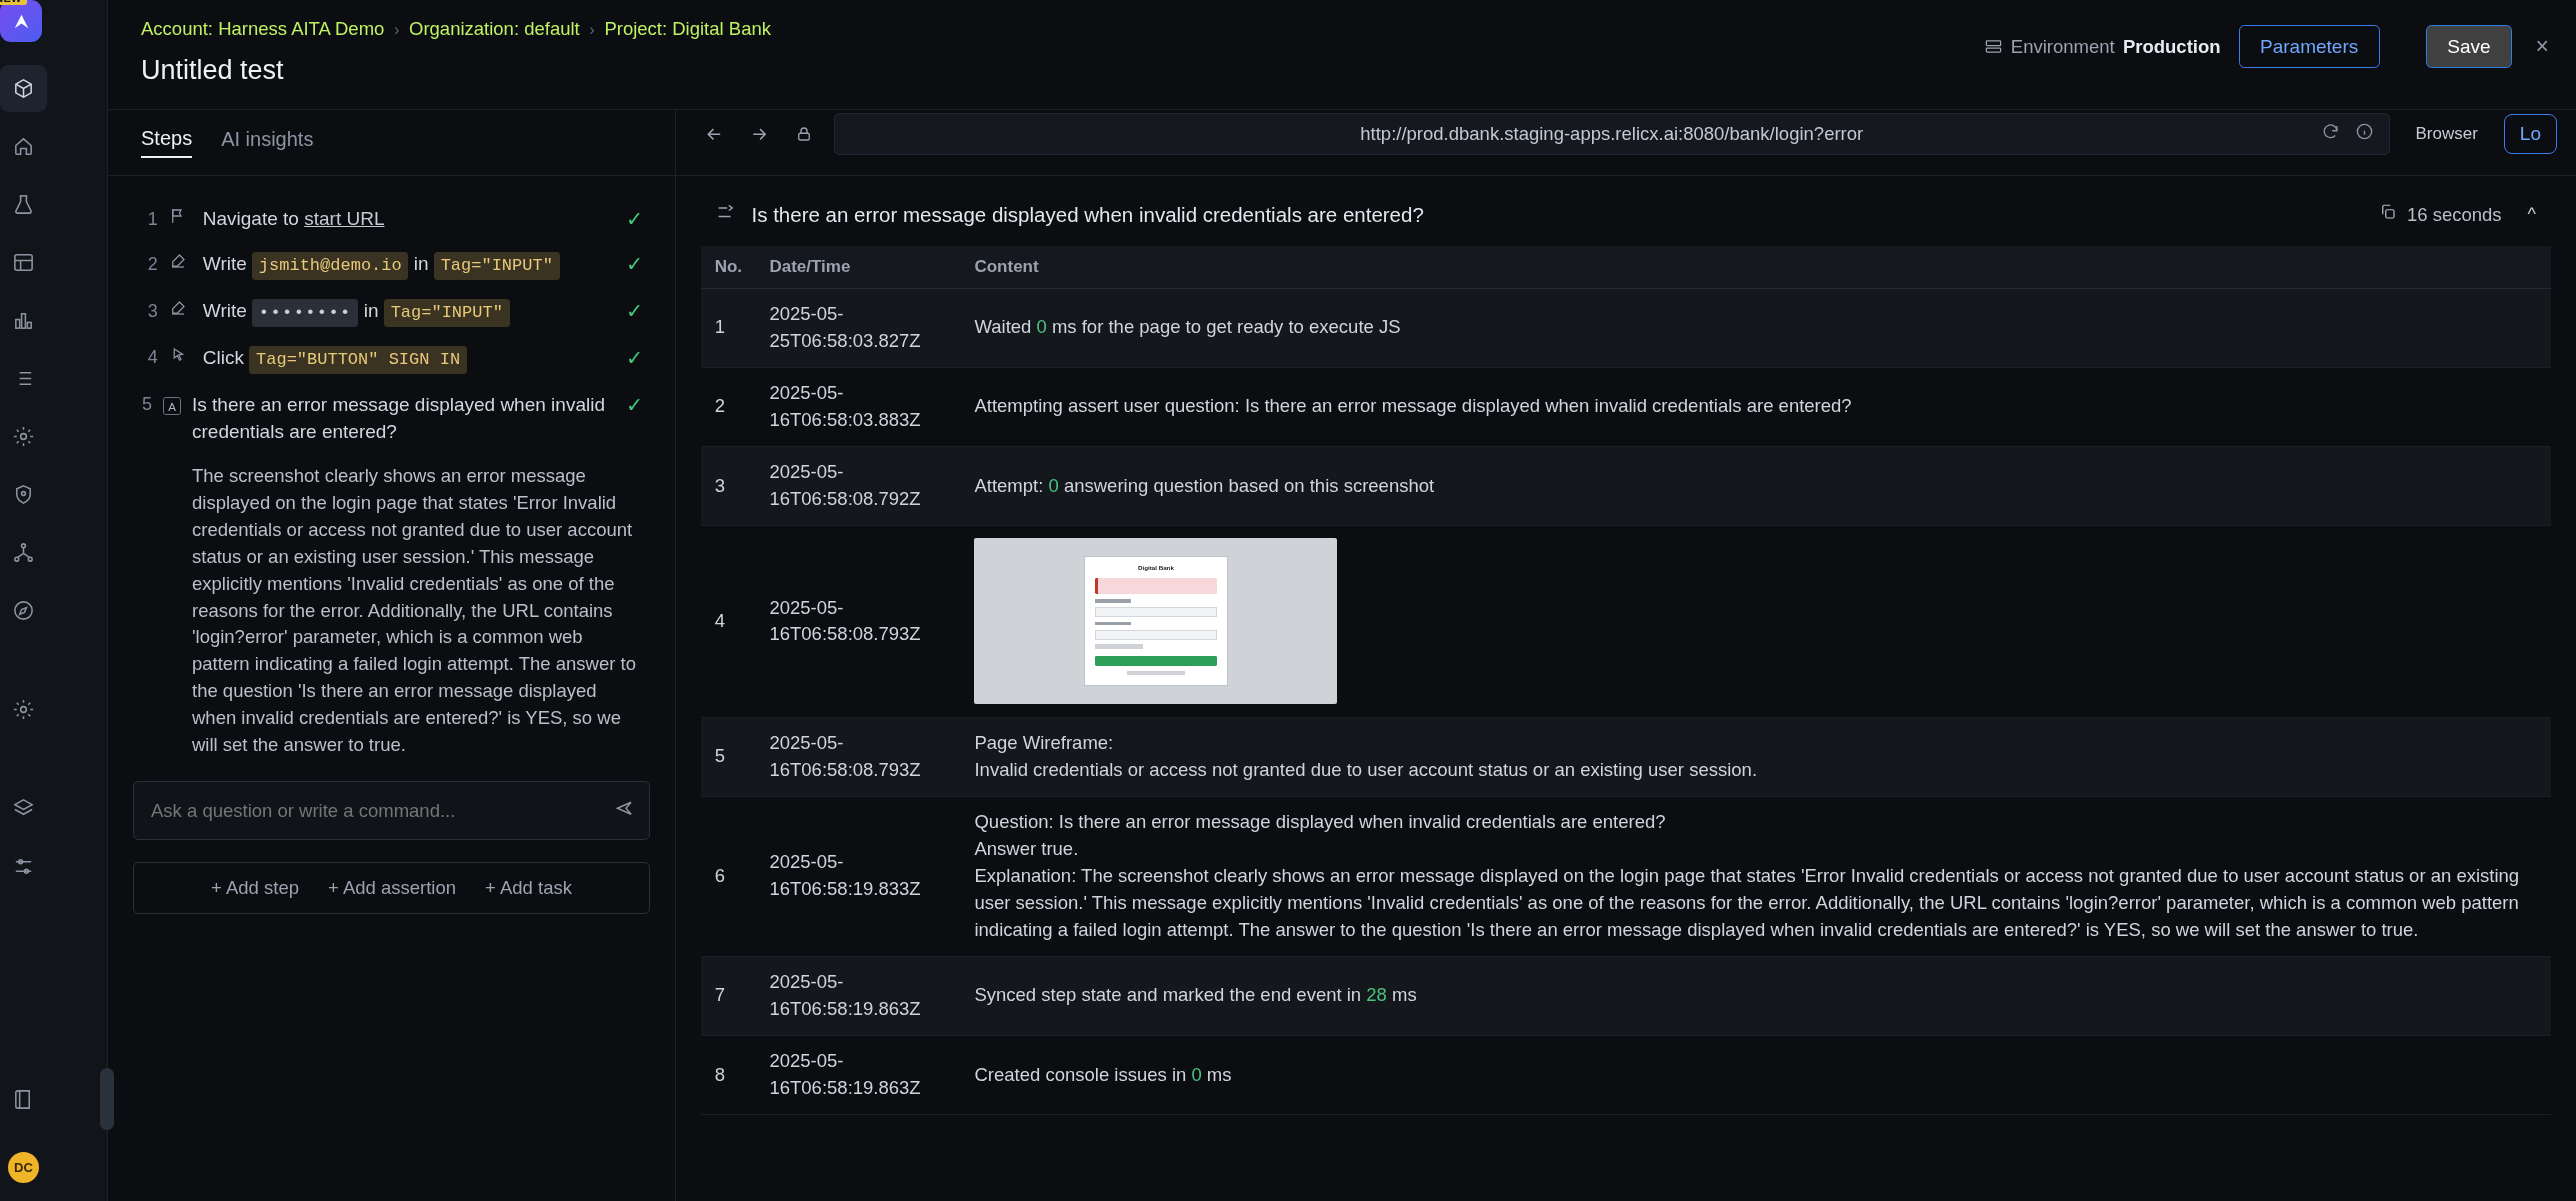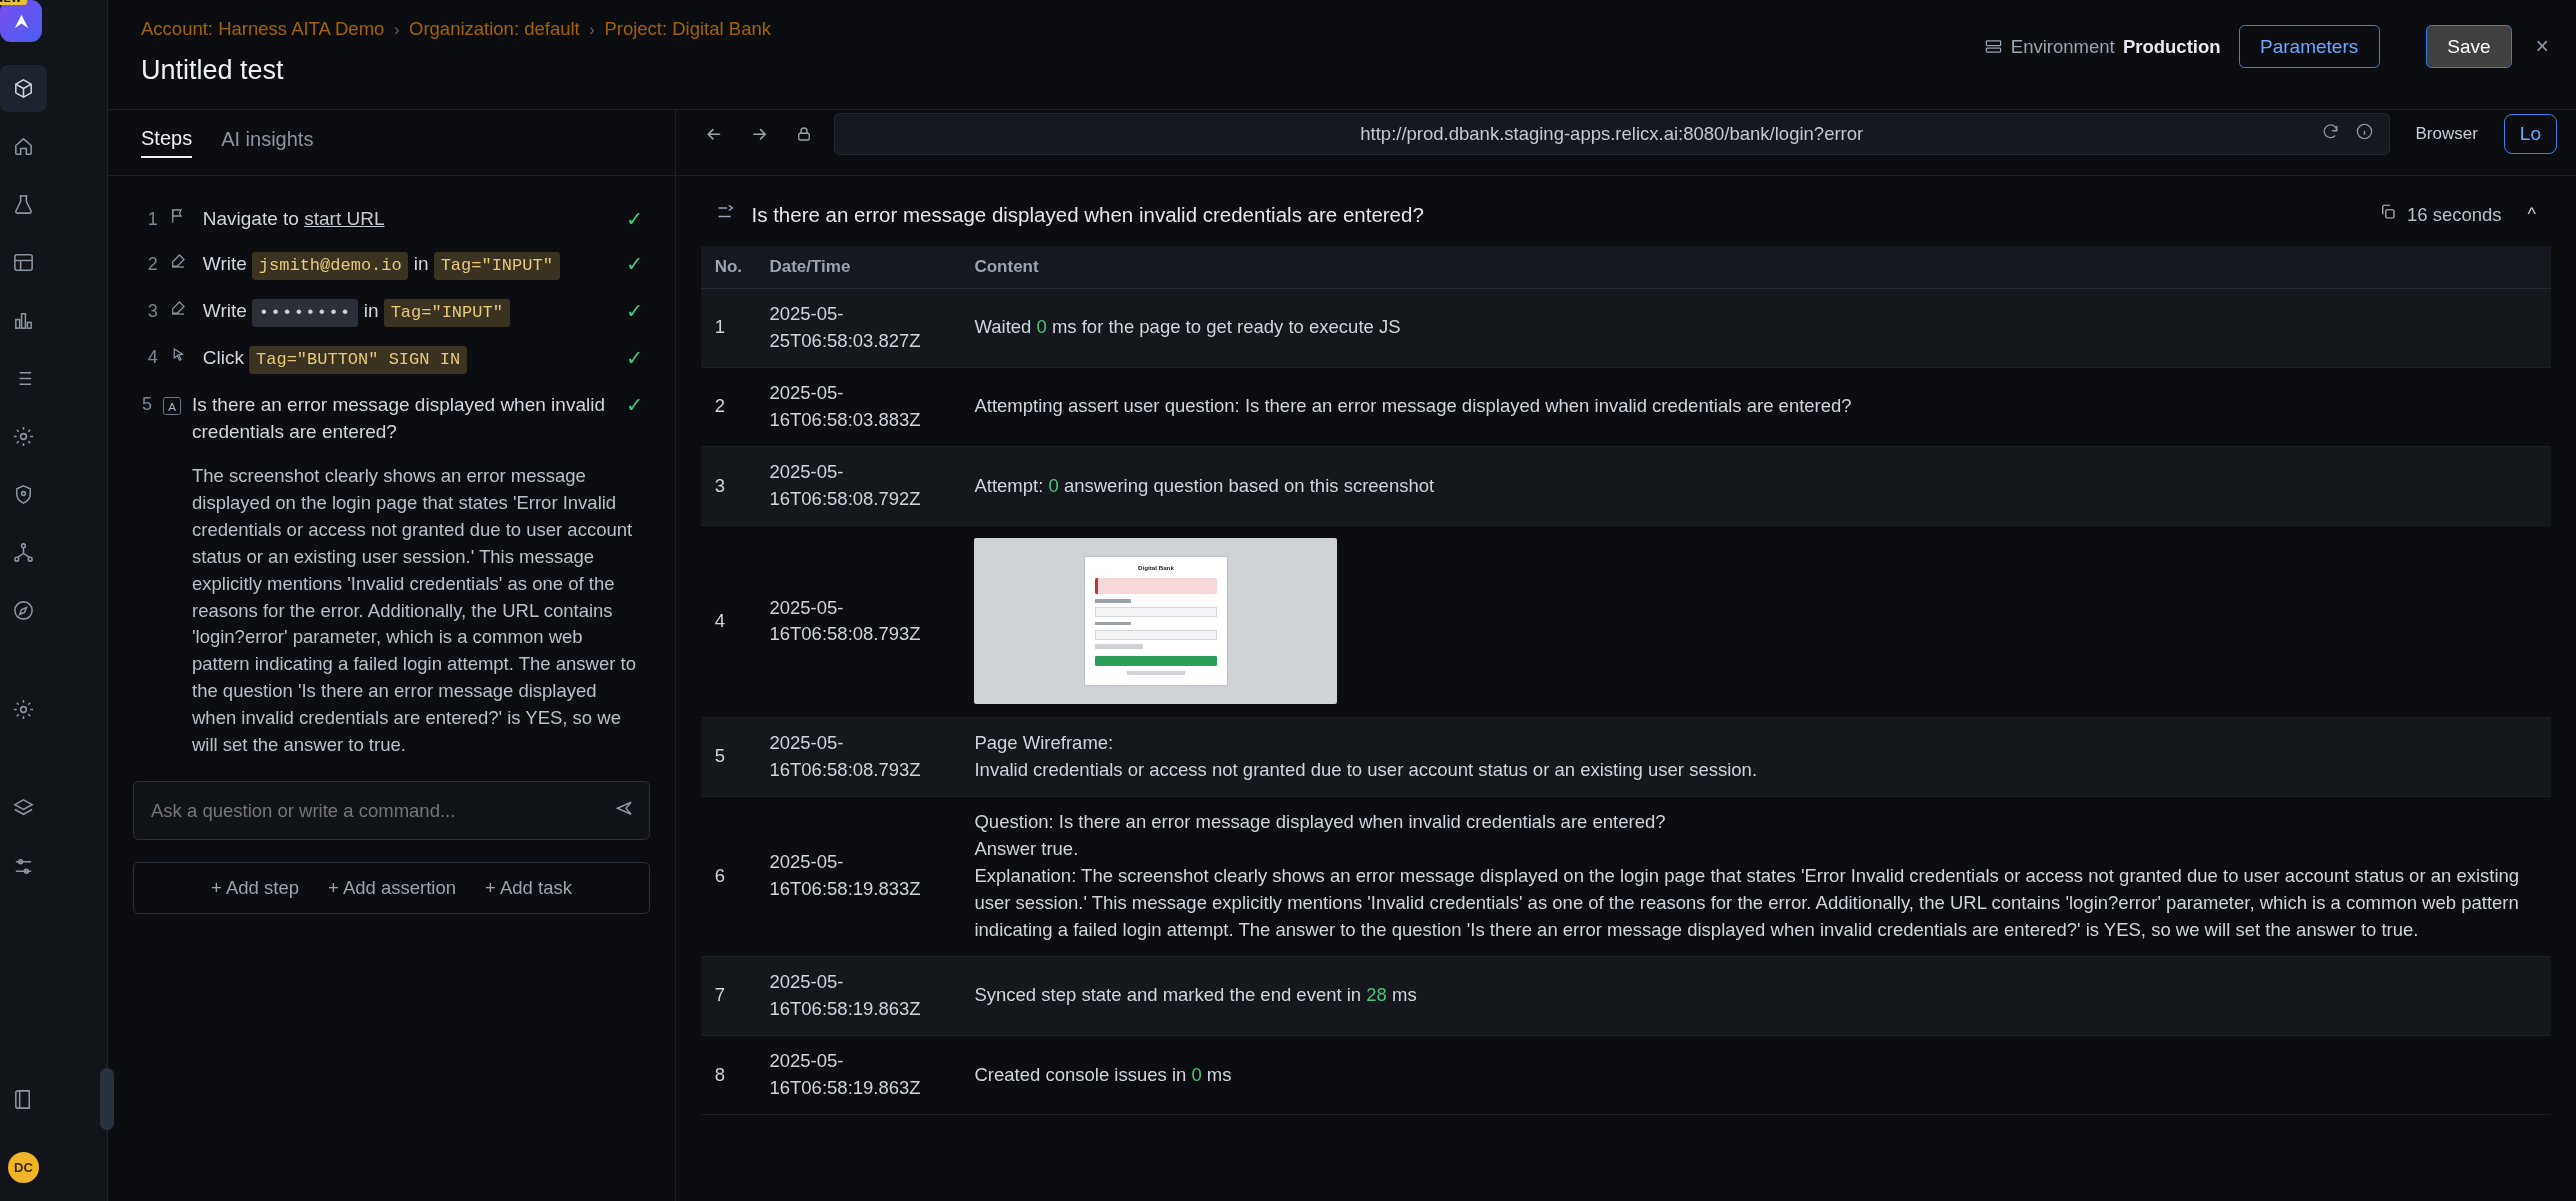--- a/index.html
+++ b/index.html
@@ -67,21 +67,21 @@
   .main { flex: 1 1 auto; display: flex; flex-direction: column; min-width: 0; }
 
   
   .header {
     height: 110px; flex: 0 0 110px;
     border-bottom: 0.7px solid #1c2128;
     padding: 18px 27px 0 33px;
     position: relative;
   }
   .breadcrumb { display: flex; align-items: center; gap: 9.6px; font-size: 18.5px; }
-  .crumb { color: #a16207; cursor: pointer; }
+  .crumb { color: #bef264; cursor: pointer; }
   .crumb-sep { color: #5b6472; font-size: 16.4px; }
   .page-title { font-size: 27px; color: #eef1f6; margin-top: 15px; font-weight: normal; }
 
   .header-right {
     position: absolute; right: 27px; top: 25px;
     display: flex; align-items: center; gap: 18px;
   }
   .env-chip { display: flex; align-items: center; gap: 8.2px; font-size: 18.5px; color: #9aa3b0; }
   .env-chip .env-val { color: #e7eaf0; font-weight: bold; }
   .env-chip svg { width: 19px; height: 19px; stroke: #9aa3b0; fill: none; stroke-width: 1.6; }

